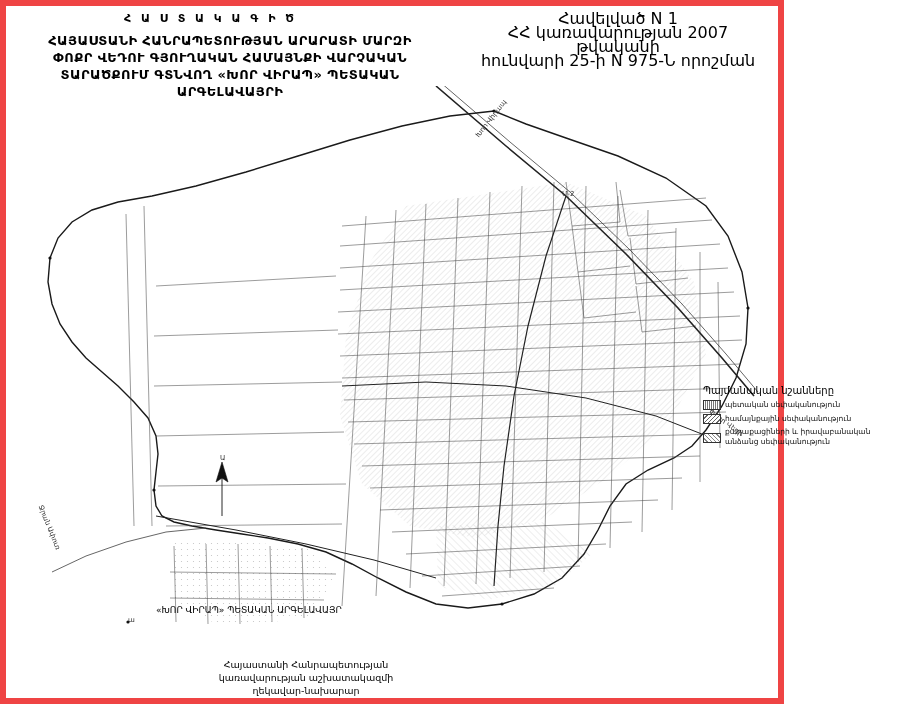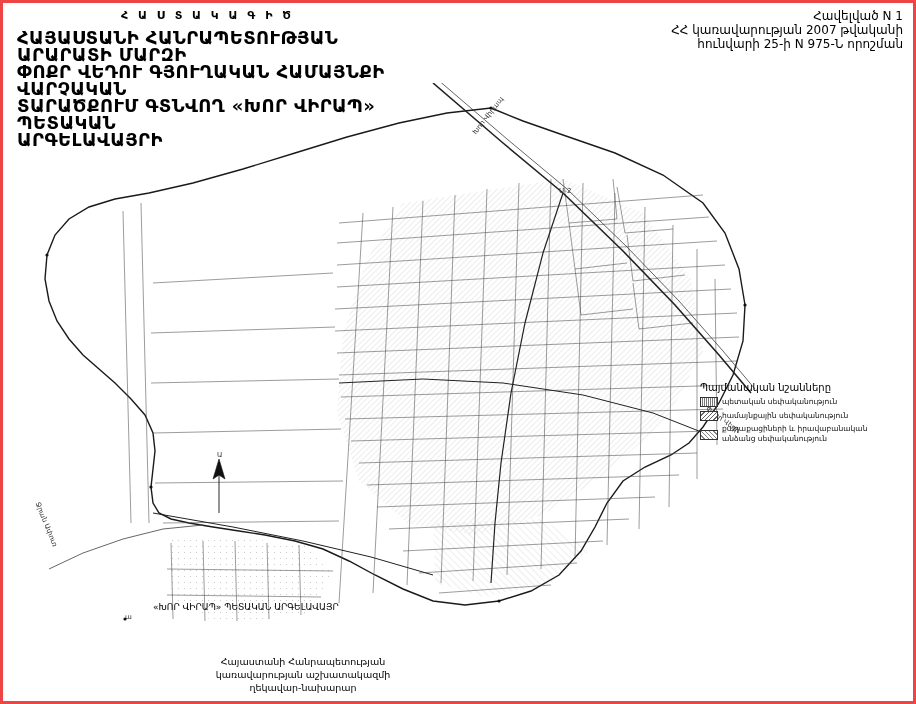--- a/index.html
+++ b/index.html
@@ -11,55 +11,56 @@
     width: 916px;
     height: 704px;
     position: relative;
     font-family: "DejaVu Sans", "Liberation Sans", sans-serif;
     color: #111;
     overflow: hidden;
   }
   #sheet {
     position: absolute;
     left: 0; top: 0;
-    width: 916px;
+    width: 784px;
     height: 704px;
-    border: 3px solid #ef4444;
+    border: 6px solid #ef4444;
     box-sizing: border-box;
     background: #fff;
   }
 
   
   .hdr-attach {
     position: absolute;
     left: 118px;
     top: 6px;
     font-size: 11px;
     letter-spacing: 3px;
     font-weight: bold;
     color: #000;
   }
   .hdr-title {
     position: absolute;
     left: 14px;
     top: 26px;
     width: 420px;
-    font-size: 18px;
+    text-align: center;
+    font-size: 13px;
     line-height: 17px;
     font-weight: bold;
     letter-spacing: 0.4px;
     color: #000;
   }
   .hdr-right {
     position: absolute;
     right: 10px;
     top: 6px;
     width: 300px;
-    text-align: right;
-    font-size: 12px;
+    text-align: center;
+    font-size: 16px;
     line-height: 14px;
     color: #000;
   }
   .hdr-right .l1 { font-weight: normal; }
 
   
   #mapwrap {
     position: absolute;
     left: 0;
     top: 80px;

